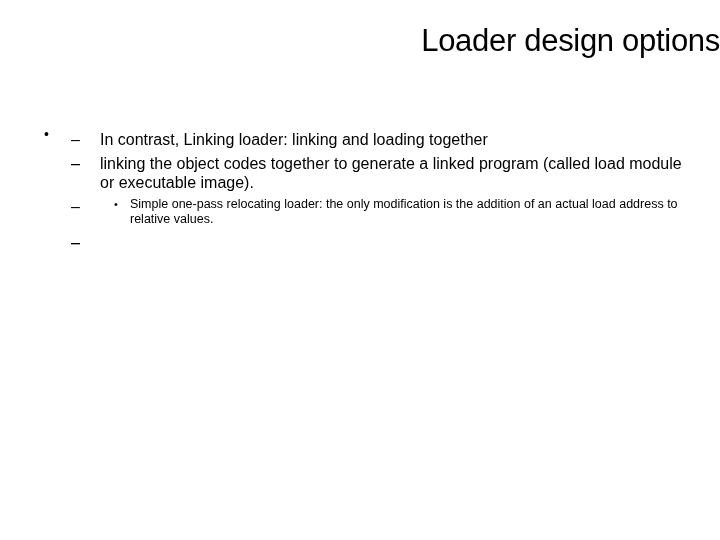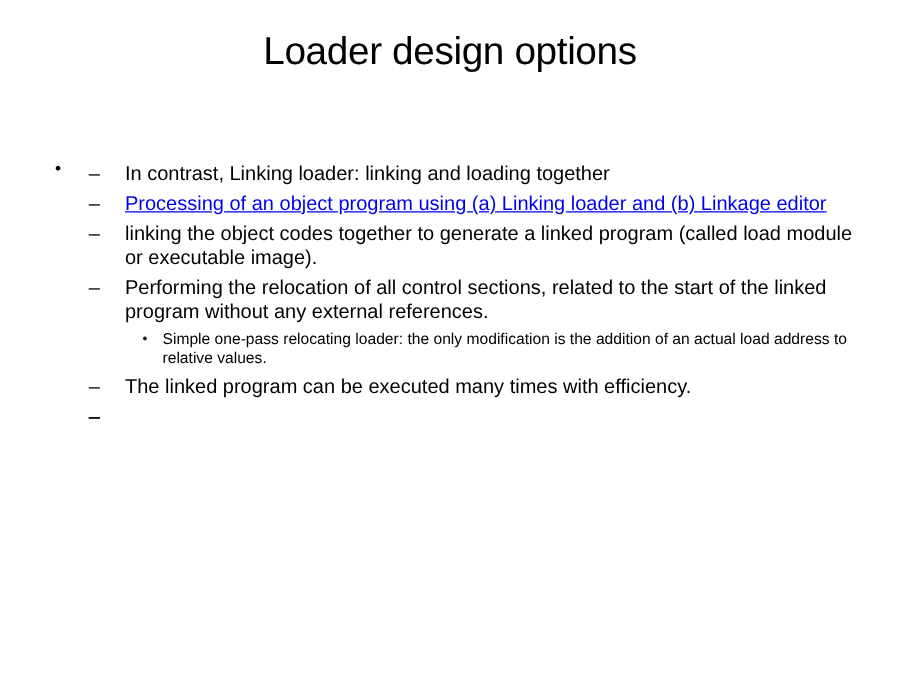--- a/index.html
+++ b/index.html
@@ -3,21 +3,21 @@
 <meta charset="utf-8">
 <style>
   html, body { margin: 0; padding: 0; }
   body {
     width: 720px; height: 540px; background: #ffffff; overflow: hidden;
     font-family: "Liberation Sans", "DejaVu Sans", sans-serif; color: #000;
     position: relative;
   }
   .title {
     position: absolute; left: 0; top: 22px; width: 720px;
-    text-align: center; font-size: 31px; line-height: 38px; font-weight: normal;
+    text-align: right; font-size: 31px; line-height: 38px; font-weight: normal;
     letter-spacing: -0.3px;
   }
   .body {
     position: absolute; left: 44px; top: 124px; width: 650px;
   }
   .l1 {
     position: relative; padding-left: 26px; font-size: 17.5px; line-height: 21px;
     margin-bottom: 6px;
   }
   .l1 .mark { position: absolute; left: 0; top: 0; font-size: 14px; }
@@ -45,41 +45,38 @@
     <span class="mark">•</span>
   </div>
 
   <div class="l2">
     <span class="mark">–</span>
     <span>In contrast, Linking loader: linking and loading together</span>
   </div>
 
   <div class="l2">
     <span class="mark">–</span>
-    <a class="link" href="#">Processing of an object program using (a) Linking loader and (b) Linkage editor</a>
   </div>
 
   <div class="l2">
     <span class="mark">–</span>
     <span>linking the object codes together to generate a linked program (called load module or executable image).</span>
   </div>
 
   <div class="l2">
     <span class="mark">–</span>
-    <span>Performing the relocation of all control sections, related to the start of the linked program without any external references.</span>
   </div>
 
   <div class="l3">
     <span class="mark">•</span>
     <span>Simple one-pass relocating loader: the only modification is the addition of an actual load address to relative values.</span>
   </div>
 
   <div class="l2">
     <span class="mark">–</span>
-    <span>The linked program can be executed many times with efficiency.</span>
   </div>
 
   <div class="l2">
     <span class="mark">–</span>
   </div>
 
   <div class="l2">
     <span class="mark">–</span>
   </div>
 </div>

